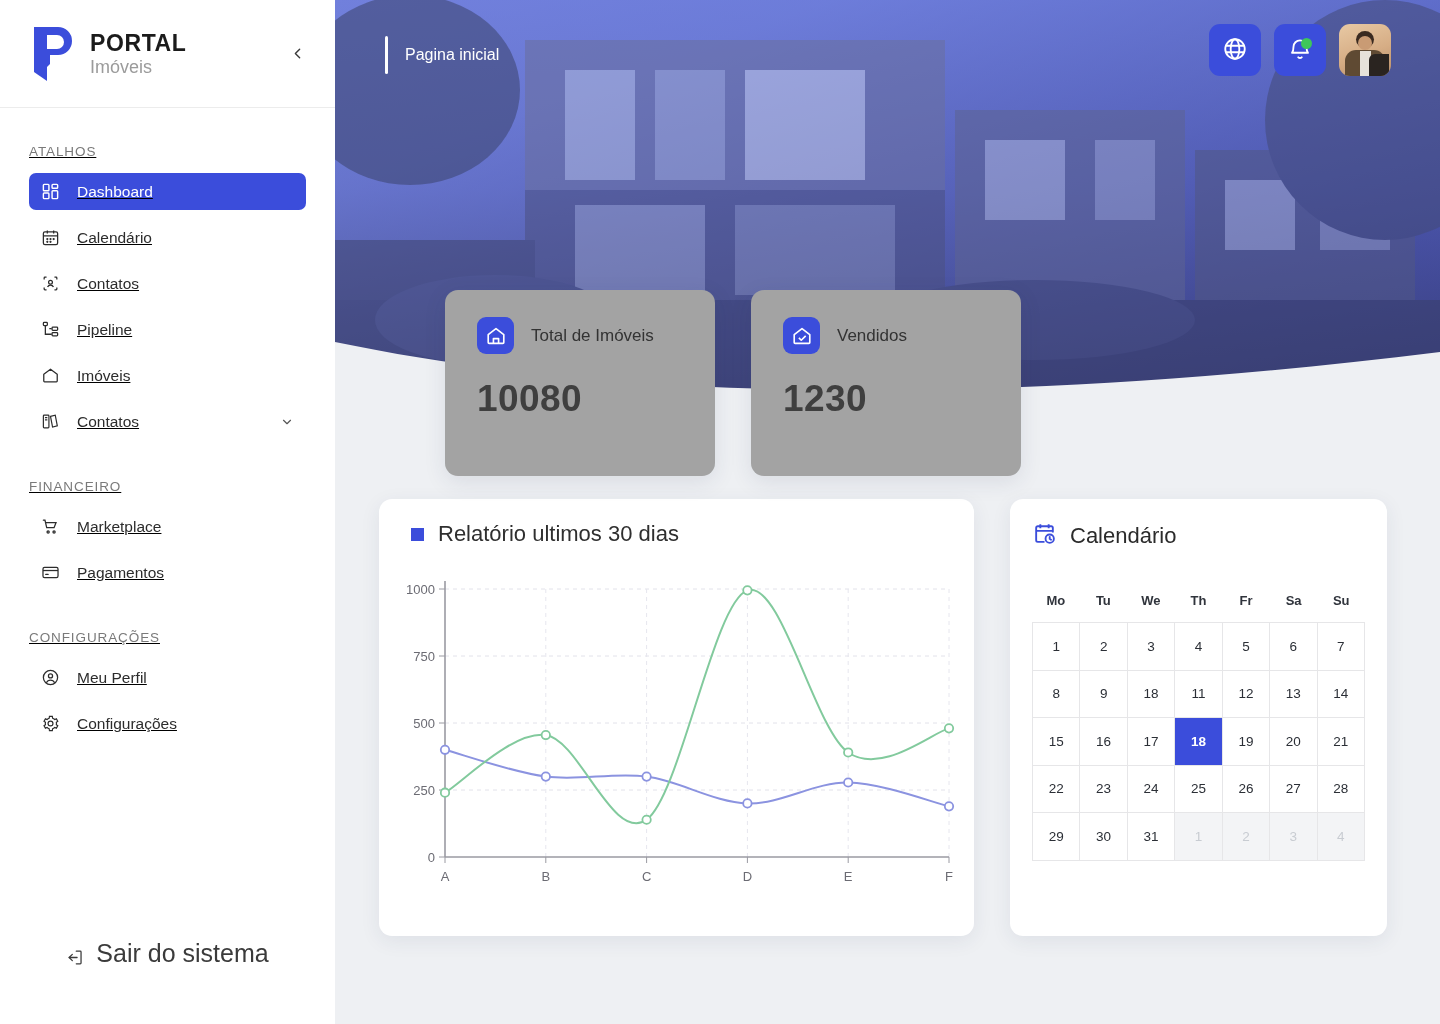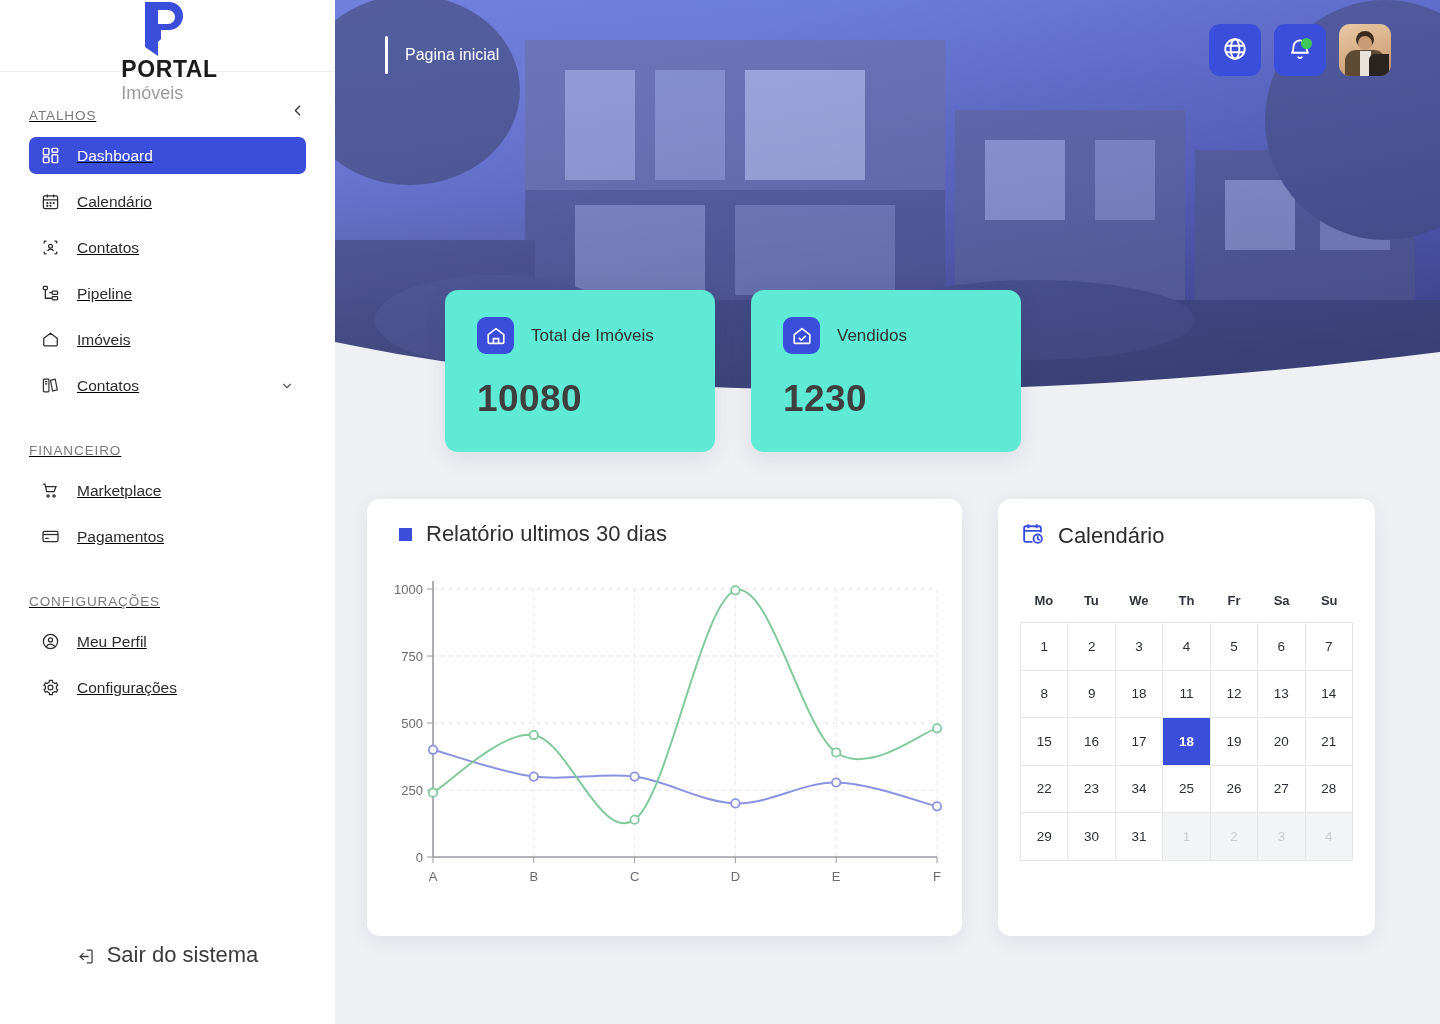--- a/index.html
+++ b/index.html
@@ -12,24 +12,23 @@
   .app { display: flex; width: 1440px; height: 1024px; }
 
   
   .sidebar {
     width: 335px; height: 1024px; flex: 0 0 335px;
     background: #ffffff;
     display: flex; flex-direction: column;
     position: relative; z-index: 5;
   }
   .brand-row {
-    height: 72px; display: flex; align-items: center;
+    height: 108px; display: flex; align-items: center;
     padding: 0 24px 0 28px;
     border-bottom: 1px solid #ececec;
-    flex-direction: column;
   }
   .logo-mark { width: 52px; height: 58px; flex: 0 0 52px; margin-right: 10px; }
   .brand-text { display: flex; flex-direction: column; line-height: 1; }
   .brand-title {
     font-size: 23px; font-weight: 700; letter-spacing: .6px;
     color: #1b1b1b;
   }
   .brand-sub { font-size: 18px; color: #9b9b9b; margin-top: 3px; }
   .collapse-btn {
     margin-left: auto; width: 28px; height: 28px;
@@ -49,21 +48,21 @@
     color: #2c2c2c; font-size: 15.5px; cursor: pointer;
     position: relative;
   }
   .nav-item .ico { width: 19px; height: 19px; flex: 0 0 19px; display:block; color:#2c2c2c;}
   .nav-item.active { background: #3b4ddb; color: #fff; }
   .nav-item.active .ico { color: #fff; }
   .nav-item .chev { margin-left: auto; width: 14px; height: 14px; color:#555; }
   .group-gap { height: 30px; }
   .logout {
     display: flex; align-items: center; justify-content: center; gap: 11px;
-    font-size: 22px; color: #3b3b3b; padding-bottom: 56px; cursor: pointer;
+    font-size: 25px; color: #3b3b3b; padding-bottom: 56px; cursor: pointer;
   }
   .logout .ico { width: 19px; height: 19px; }
 
   
   .main { flex: 1; position: relative; height: 1024px; background: #eef0f3; overflow: hidden; }
 
   .hero {
     position: absolute; left: 0; top: 0; width: 1105px; height: 420px;
     overflow: hidden;
   }
@@ -108,38 +107,38 @@
   .av-face { position:absolute; left:19px; top:12px; width:14px; height:14px; border-radius:50%; background:#c99b74; }
   .av-body { position:absolute; left:6px; top:26px; width:40px; height:28px; border-radius:11px 11px 0 0; background:#5f4a33; }
   .av-shirt { position:absolute; left:21px; top:27px; width:11px; height:25px; background:#e7e2da; }
   .av-dark  { position:absolute; left:30px; top:30px; width:20px; height:24px; border-radius:6px 0 0 0; background:#2a2420; }
 
   
   .stats {
     position: absolute; left: 110px; top: 290px; display: flex; gap: 36px; z-index: 4;
   }
   .stat-card {
-    width: 270px; height: 162px; background: #5eead4; border-radius: 13px;
+    width: 270px; height: 186px; background: #a3a3a3; border-radius: 13px;
     box-shadow: 0 6px 22px rgba(40,45,90,.10);
     padding: 27px 28px 0 32px;
   }
   .stat-head { display: flex; align-items: center; gap: 17px; }
   .stat-ico {
     width: 37px; height: 37px; border-radius: 9px; background: #3b4ddb;
     display: flex; align-items: center; justify-content: center;
   }
   .stat-ico svg { width: 22px; height: 22px; color: #fff; }
   .stat-label { font-size: 17px; color: #333; }
   .stat-value {
     margin-top: 24px; font-size: 37px; font-weight: 700; color: #3f3f3f; letter-spacing: .4px;
   }
 
   
   .panels {
-    position: absolute; left: 32px; top: 499px; display: flex; gap: 36px; z-index: 2;
+    position: absolute; left: 44px; top: 499px; display: flex; gap: 36px; z-index: 2;
   }
   .panel {
     background: #fff; border-radius: 13px; box-shadow: 0 5px 20px rgba(40,45,90,.08);
   }
   .panel-chart { width: 595px; height: 437px; padding: 22px 18px 0 18px; }
   .panel-cal   { width: 377px; height: 437px; padding: 22px 22px 0 22px; }
 
   .panel-title { display: flex; align-items: center; gap: 14px; padding-left: 14px; }
   .legend-sq { width: 13px; height: 13px; background: #3b4ddb; }
   .panel-title-text { font-size: 22px; color: #2f2f2f; }
@@ -538,21 +537,21 @@
             <div class="cal-cell">14</div>
             <div class="cal-cell">15</div>
             <div class="cal-cell">16</div>
             <div class="cal-cell">17</div>
             <div class="cal-cell sel">18</div>
             <div class="cal-cell">19</div>
             <div class="cal-cell">20</div>
             <div class="cal-cell">21</div>
             <div class="cal-cell">22</div>
             <div class="cal-cell">23</div>
-            <div class="cal-cell">34</div>
+            <div class="cal-cell">24</div>
             <div class="cal-cell">25</div>
             <div class="cal-cell">26</div>
             <div class="cal-cell">27</div>
             <div class="cal-cell">28</div>
             <div class="cal-cell">29</div>
             <div class="cal-cell">30</div>
             <div class="cal-cell">31</div>
             <div class="cal-cell muted">1</div>
             <div class="cal-cell muted">2</div>
             <div class="cal-cell muted">3</div>

